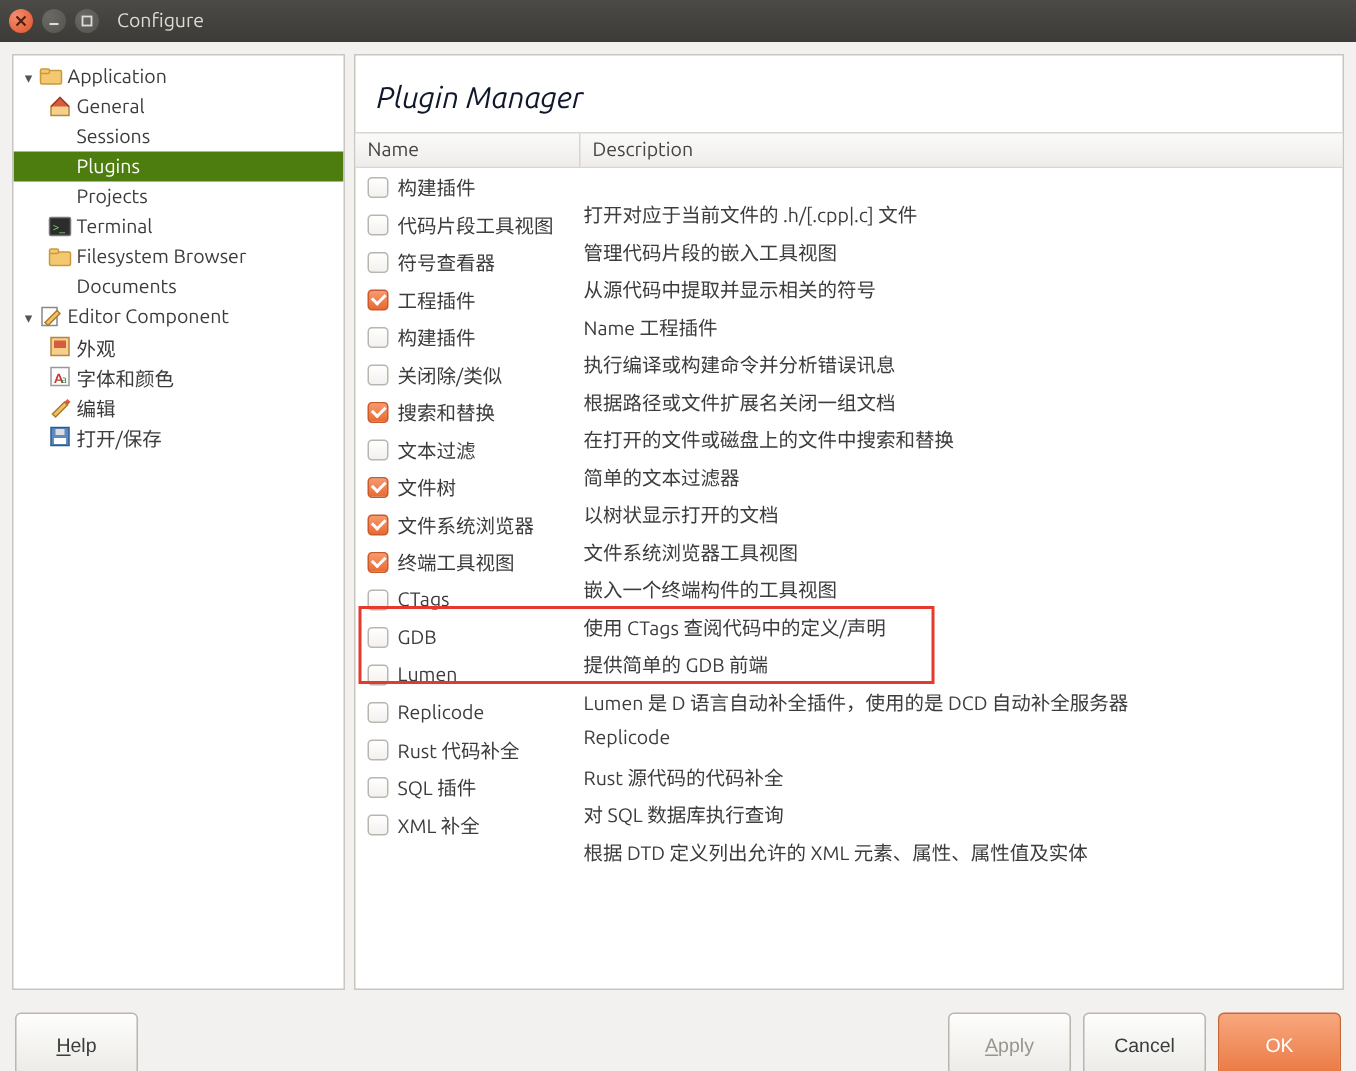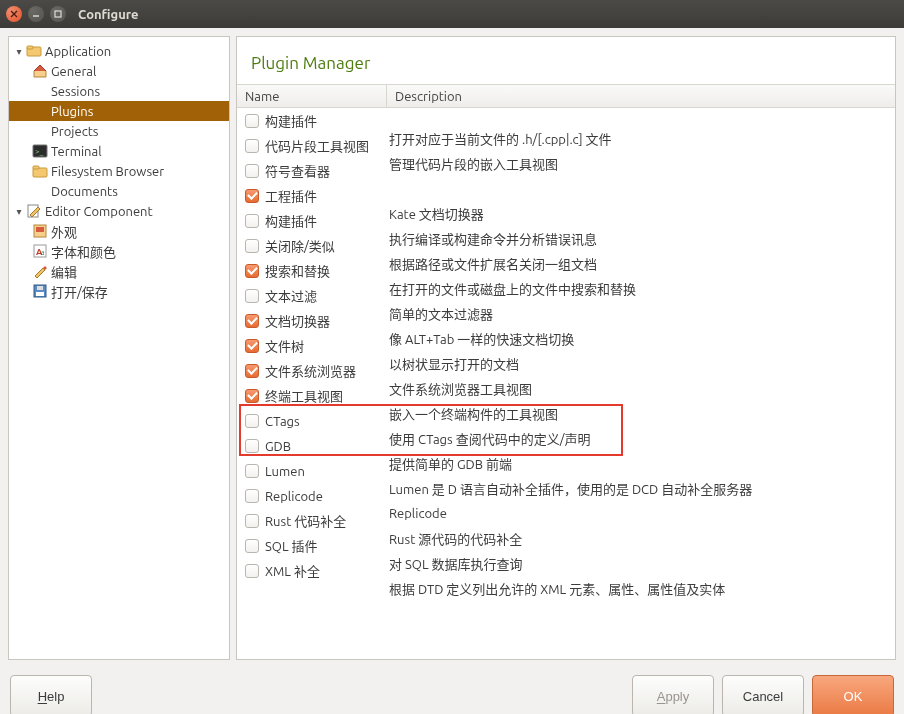--- a/index.html
+++ b/index.html
@@ -14,21 +14,21 @@
 }
 
 
 .titlebar {
   height: 28px;
   background: linear-gradient(to bottom, #4b4a46, #3c3b37);
   display: flex;
   align-items: center;
   padding: 0 6px;
   color: #dfdbd2;
-  font-weight: bold;
+  font-weight: normal;
   font-size: 13px;
 }
 .window-btn {
   width: 16px; height: 16px;
   border-radius: 50%;
   margin-right: 6px;
   display: inline-flex;
   align-items: center;
   justify-content: center;
 }
@@ -53,21 +53,21 @@
   padding-top: 4px;
 }
 .tree-row {
   display: flex;
   align-items: center;
   height: 20px;
   padding-left: 4px;
   cursor: default;
 }
 .tree-row.selected {
-  background: #a16207;
+  background: #4d7c0f;
   color: #fff;
 }
 .expander {
   width: 12px;
   display: inline-flex;
   justify-content: center;
   color: #555;
   font-size: 10px;
 }
 .tree-icon {
@@ -84,23 +84,24 @@
 
 .main {
   flex: 1;
   background: #fff;
   border: 1px solid #c9c5bf;
   display: flex;
   flex-direction: column;
   position: relative;
 }
 .main-title {
-  font-size: 17px;
-  color: #4d7c0f;
+  font-size: 20px;
+  color: #0f172a;
   padding: 16px 14px 12px 14px;
+  font-style: italic;
 }
 .table-hdr {
   display: flex;
   border-top: 1px solid #d9d5cf;
   border-bottom: 1px solid #d9d5cf;
   background: linear-gradient(#fafafa,#efedea);
   font-size: 13px;
   color: #444;
 }
 .col-name { width: 150px; padding: 4px 8px; border-right: 1px solid #d9d5cf; }
@@ -354,27 +355,28 @@
             <span class="cb"></span>
           </span>
           <span class="pname">代码片段工具视图</span>
           <span class="pdesc">管理代码片段的嵌入工具视图</span>
         </div>
         <div class="plugin-row">
           <span class="chk">
             <span class="cb"></span>
           </span>
           <span class="pname">符号查看器</span>
+          <span class="pdesc">从源代码中提取并显示相关的符号</span>
         </div>
         <div class="plugin-row">
           <span class="chk">
             <span class="cb checked"></span>
           </span>
           <span class="pname">工程插件</span>
-          <span class="pdesc">Kate 文档切换器</span>
+          <span class="pdesc">Name 工程插件</span>
         </div>
         <div class="plugin-row">
           <span class="chk">
             <span class="cb"></span>
           </span>
           <span class="pname">构建插件</span>
           <span class="pdesc">执行编译或构建命令并分析错误讯息</span>
         </div>
         <div class="plugin-row">
           <span class="chk">
@@ -389,27 +391,20 @@
           </span>
           <span class="pname">搜索和替换</span>
           <span class="pdesc">在打开的文件或磁盘上的文件中搜索和替换</span>
         </div>
         <div class="plugin-row">
           <span class="chk">
             <span class="cb"></span>
           </span>
           <span class="pname">文本过滤</span>
           <span class="pdesc">简单的文本过滤器</span>
-        </div>
-        <div class="plugin-row">
-          <span class="chk">
-            <span class="cb checked"></span>
-          </span>
-          <span class="pname">文档切换器</span>
-          <span class="pdesc">像 ALT+Tab 一样的快速文档切换</span>
         </div>
         <div class="plugin-row">
           <span class="chk">
             <span class="cb checked"></span>
           </span>
           <span class="pname">文件树</span>
           <span class="pdesc">以树状显示打开的文档</span>
         </div>
         <div class="plugin-row">
           <span class="chk">

